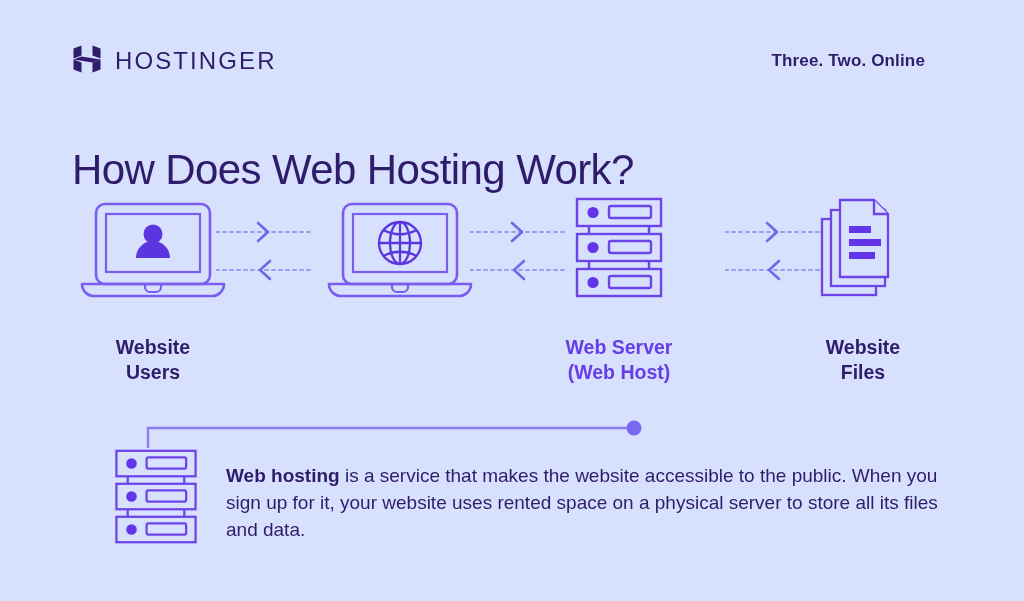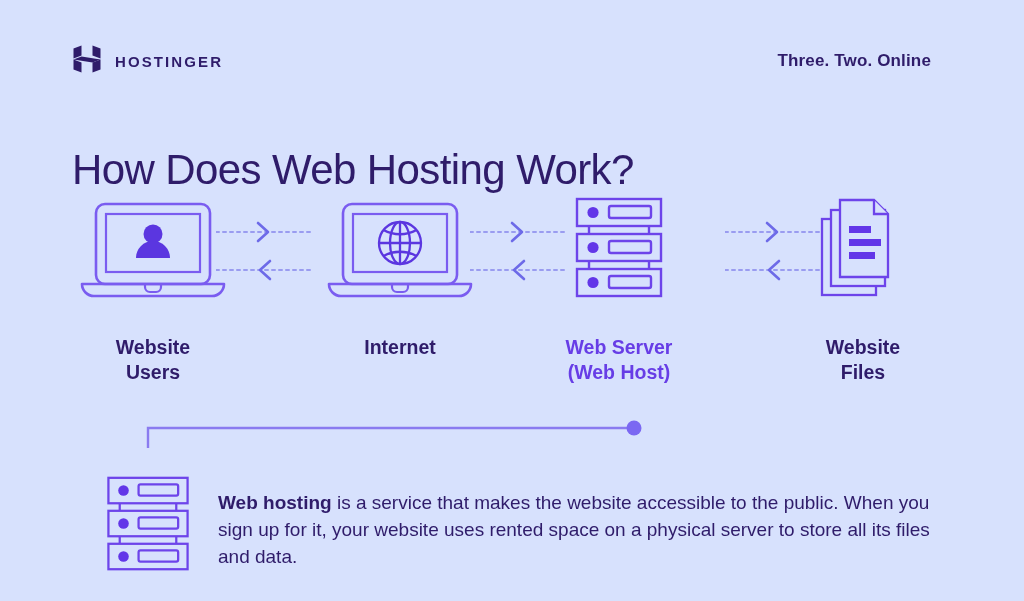--- a/index.html
+++ b/index.html
@@ -36,30 +36,30 @@
     top: 0;
     display: flex;
     align-items: center;
     gap: 13px;
     height: 46px;
   }
   #logo-mark {
     display: block;
   }
   #logo-word {
-    font-size: 15px;
-    font-weight: bold;
+    font-size: 24px;
+    font-weight: normal;
     letter-spacing: 2.1px;
     color: #2f1c6a;
     line-height: 1;
     white-space: nowrap;
   }
   #tagline {
     position: absolute;
-    right: 93px;
+    right: 99px;
     top: 13px;
     font-size: 17px;
     font-weight: bold;
     color: #2f1c6a;
     letter-spacing: 0.15px;
     white-space: nowrap;
   }
 
   
   #page-title {
@@ -127,25 +127,26 @@
     left: 146px;
     top: 416px;
     width: 500px;
     height: 36px;
   }
 
   
   #footnote {
     position: absolute;
     left: 104px;
-    top: 471px;
+    top: 444px;
     width: 850px;
     display: flex;
     align-items: flex-start;
     gap: 26px;
+    justify-content: center;
   }
   #footnote-icon {
     flex: 0 0 auto;
     margin-top: 4px;
   }
   #footnote-text {
     font-size: 19px;
     line-height: 1.42;
     color: #2f1c6a;
     max-width: 720px;
@@ -217,21 +218,20 @@
             <line x1="52" y1="45" x2="94" y2="45"></line>
             <line x1="73" y1="24" x2="73" y2="66"></line>
             <ellipse cx="73" cy="45" rx="10" ry="21"></ellipse>
             <path d="M56.5 32 a34 34 0 0 0 33 0"></path>
             <path d="M56.5 58 a34 34 0 0 1 33 0"></path>
           </g>
           <path d="M2 86 h142 a0 0 0 0 1 0 0 a12 12 0 0 1 -12 12 h-118 a12 12 0 0 1 -12 -12 z" fill="none" stroke="#7a5cf0" stroke-width="2.6" stroke-linejoin="round"></path>
           <path d="M65 86 h16 v3 a5 5 0 0 1 -5 5 h-6 a5 5 0 0 1 -5 -5 z" fill="none" stroke="#7a5cf0" stroke-width="2.2"></path>
         </svg>
       </div>
-      <div class="node-label">Internet</div>
     </div>
 
     <div class="connector" id="conn-2">
       <svg width="96" height="64" viewBox="0 0 96 64" aria-hidden="true">
         <line x1="0" y1="14" x2="96" y2="14" stroke="#9a9cf0" stroke-width="2" stroke-dasharray="3 4" stroke-linecap="round"></line>
         <polyline points="42,5 52,14 42,23" fill="none" stroke="#6d6ae8" stroke-width="2.6" stroke-linecap="round" stroke-linejoin="round"></polyline>
         <line x1="0" y1="52" x2="96" y2="52" stroke="#9a9cf0" stroke-width="2" stroke-dasharray="3 4" stroke-linecap="round"></line>
         <polyline points="54,43 44,52 54,61" fill="none" stroke="#6d6ae8" stroke-width="2.6" stroke-linecap="round" stroke-linejoin="round"></polyline>
       </svg>
     </div>

